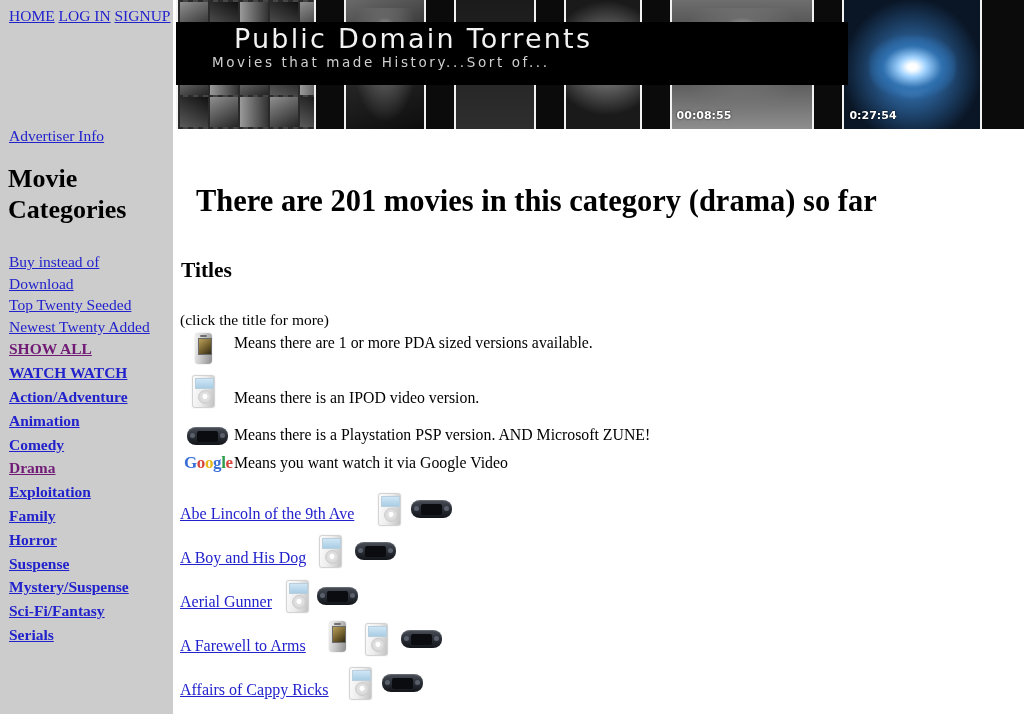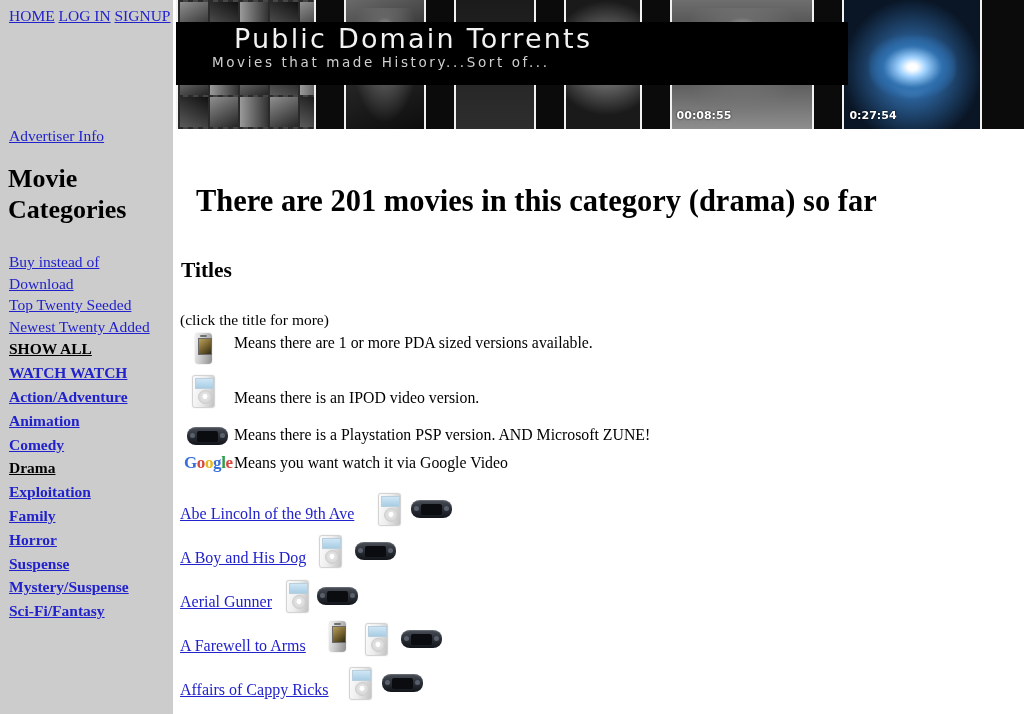--- a/index.html
+++ b/index.html
@@ -60,21 +60,21 @@
     width:150px;
   }
   .catlist .bold{
     display:block;
     line-height:23.8px;
     color:#2222cc;
     text-decoration:underline;
     font-weight:bold;
     font-size:15.5px;
   }
-  .catlist .visited{color:#000000;}
+  .catlist .visited{color:#701a75;}
 
   
   .banner{
     position:absolute;left:176px;top:0;
     width:848px;height:129px;
     background:#0b0b0b;
     overflow:hidden;
   }
   .filmstrip{
     position:absolute;left:0;top:0;width:806px;height:129px;
@@ -294,20 +294,21 @@
       <a href="#" class="bold">Action/Adventure</a>
       <a href="#" class="bold">Animation</a>
       <a href="#" class="bold">Comedy</a>
       <a href="#" class="bold visited">Drama</a>
       <a href="#" class="bold">Exploitation</a>
       <a href="#" class="bold">Family</a>
       <a href="#" class="bold">Horror</a>
       <a href="#" class="bold">Suspense</a>
       <a href="#" class="bold">Mystery/Suspense</a>
       <a href="#" class="bold">Sci-Fi/Fantasy</a>
+      <a href="#" class="bold">Serials</a>
     </div>
   </div>
 
   <div class="banner">
     <div class="filmstrip">
       <div class="frame f1">
         <div class="thumbgrid">
           <i></i>
             <i></i>
             <i></i>

